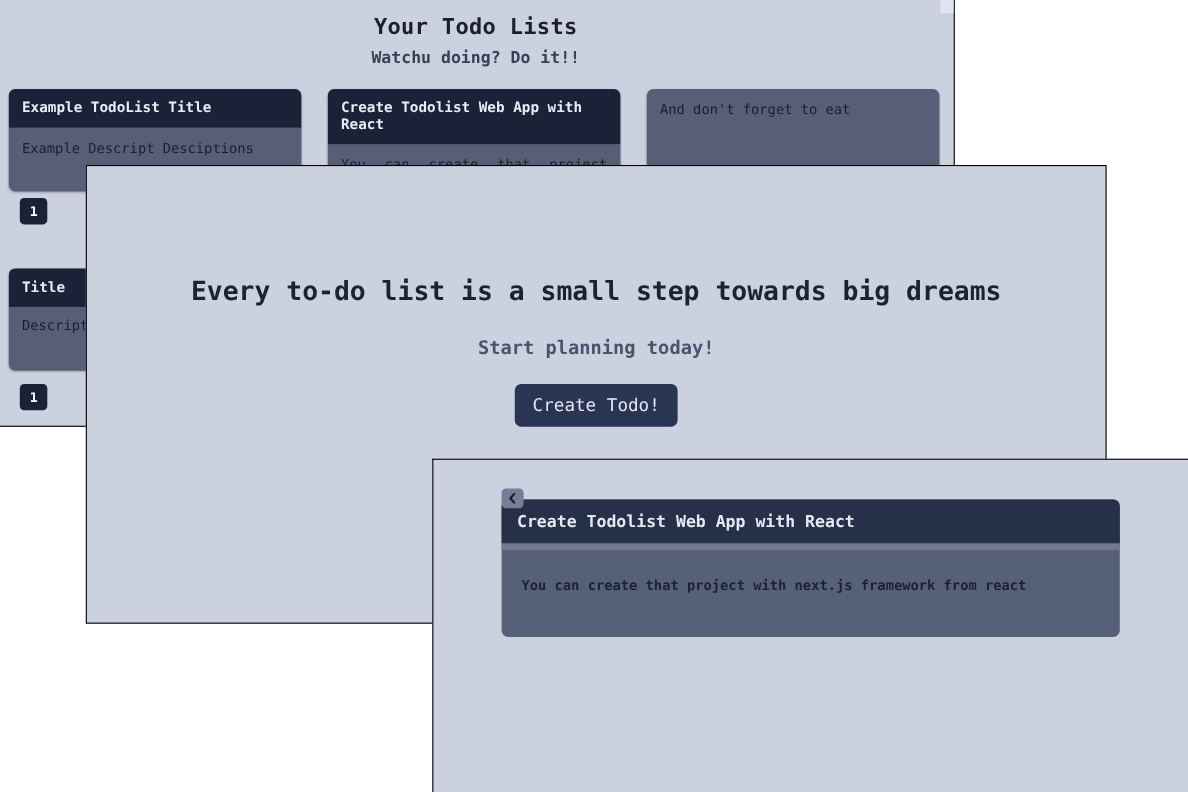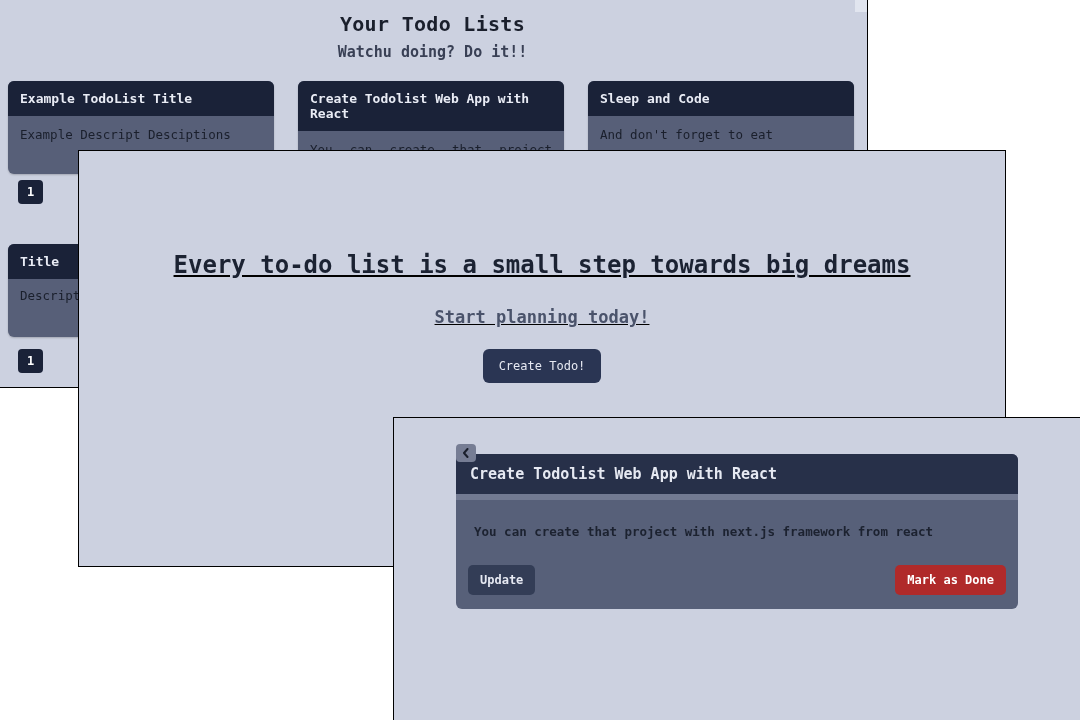--- a/index.html
+++ b/index.html
@@ -29,26 +29,26 @@
   .card-b { padding:10px 12px; color:#1a1f2c; font-size:12.5px; min-height:58px; line-height:1.5;}
   .card-justify .card-b { text-align:justify; text-align-last:left; word-spacing:2px;}
   .badge { display:inline-block; background:#1a2238; color:#fff; font-size:12px; font-weight:700; padding:5px 9px; border-radius:4px; margin:6px 0 10px 10px;}
   .row2cards { margin-top:30px; padding-left:10px;}
   .card-sm { background:#575f78; border-radius:6px; width:266px; overflow:hidden; box-shadow:0 1px 2px rgba(0,0,0,0.2);}
   .card-sm .card-h{padding:10px 12px;}
   .card-sm .card-b{padding:8px 12px 22px 12px; color:#1a1f2c; font-size:12.5px;}
 
   
   #win2 { left: 78px; top: 150px; width: 928px; height: 417px; background:#ccd1e0; }
-  .w2-wrap { text-align:center; padding-top: 100px; text-decoration: underline; }
+  .w2-wrap { text-align:center; padding-top: 100px; }
   .w2-h { font-size:24px; font-weight:700; color:#1b2232; }
   .w2-s { font-size:17px; color:#4a536b; margin-top:28px; font-weight:600;}
   .btn-primary {
     display:inline-block; margin-top:22px;
-    background:#2a3553; color:#e6e9f2; font-size:12px;
+    background:#2a3553; color:#e6e9f2; font-size:16px;
     padding:10px 16px; border-radius:6px; border:none; font-family:inherit; font-weight:500;
     cursor:pointer;
   }
 
   
   #win3 { left: 393px; top: 417px; width: 687px; height: 303px; border-bottom:none; border-right:none; background:#ccd1e0;}
   .detail { margin:36px 62px 0 62px; background:#576079; border-radius:6px; position:relative; padding-bottom:14px;}
   .back-chip{
     position:absolute; left:0; top:-10px;
     width:20px; height:18px; background:#767d94; border-radius:4px;
@@ -79,21 +79,20 @@
         <div class="card-h">Example TodoList Title</div>
         <div class="card-b">Example Descript Desciptions</div>
       </div>
       <div class="badge">1</div>
     </div>
     <div class="card card-justify">
       <div class="card-h">Create Todolist Web App with React</div>
       <div class="card-b">You can create that project with next.js framework from react</div>
     </div>
     <div class="card">
-      <div class="card-h">Sleep and Code</div>
       <div class="card-b">And don't forget to eat</div>
     </div>
   </div>
   <div class="row2cards">
     <div>
       <div class="card-sm">
         <div class="card-h">Title</div>
         <div class="card-b">Descript</div>
       </div>
       <div class="badge" style="margin-top:12px;">1</div>
@@ -114,18 +113,14 @@
     <div class="back-chip">
       <span>
         <svg viewBox="0 0 10 10">
             <path d="M6.5 1 L3 5 L6.5 9" fill="none" stroke="#1a1f2c" stroke-width="2" stroke-linecap="round" stroke-linejoin="round"></path>
           </svg>
       </span>
     </div>
     <div class="detail-h">Create Todolist Web App with React</div>
     <div class="detail-sub"></div>
     <div class="detail-body">You can create that project with next.js framework from react</div>
-    <div class="detail-actions">
-      <button class="btn-sm btn-update">Update</button>
-      <button class="btn-sm btn-done">Mark as Done</button>
-    </div>
   </div>
 </div>
 
 </body></html>

